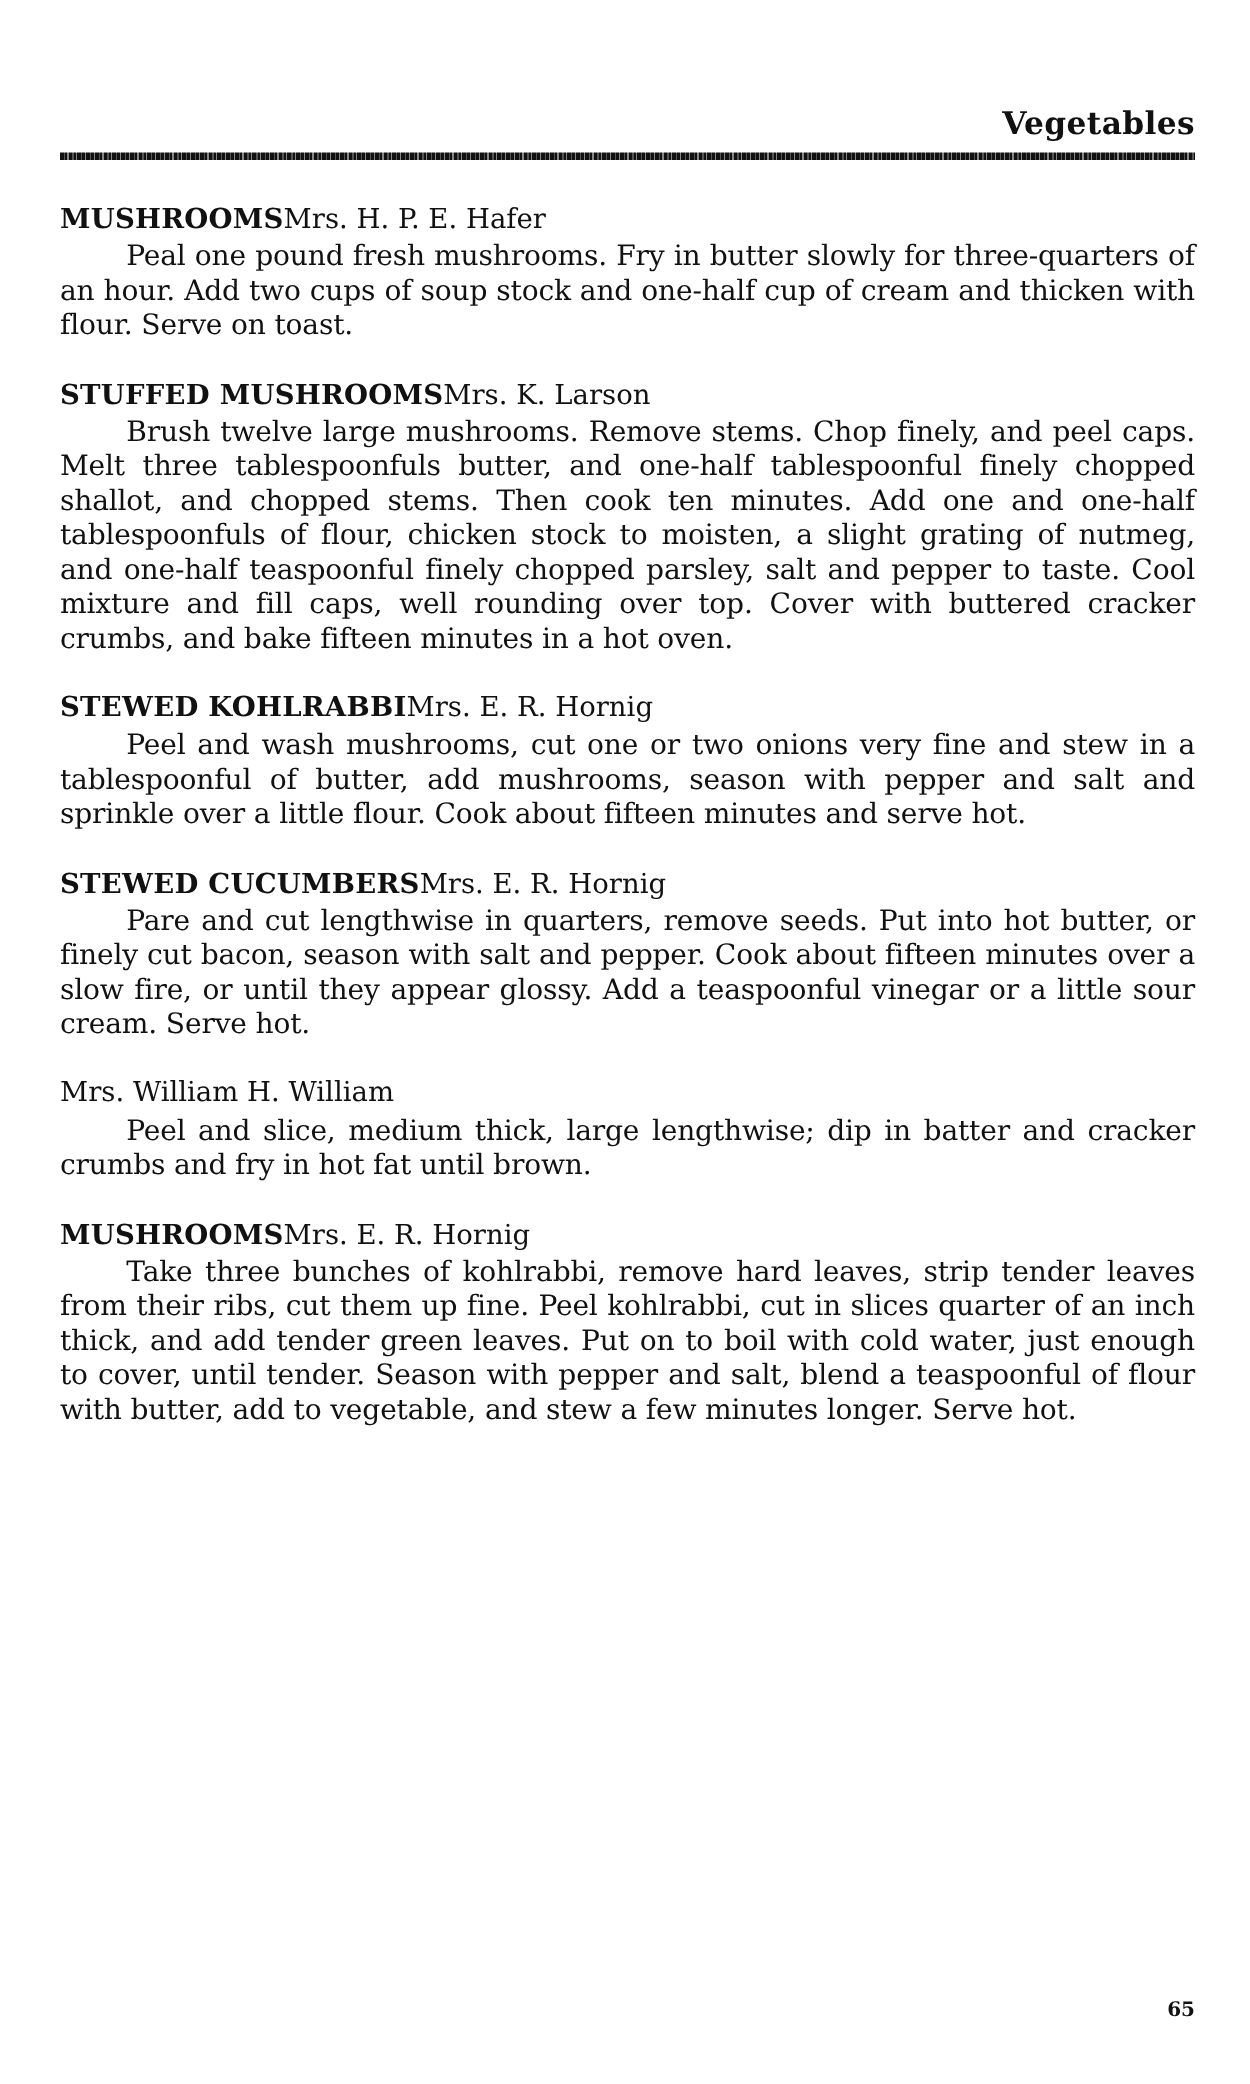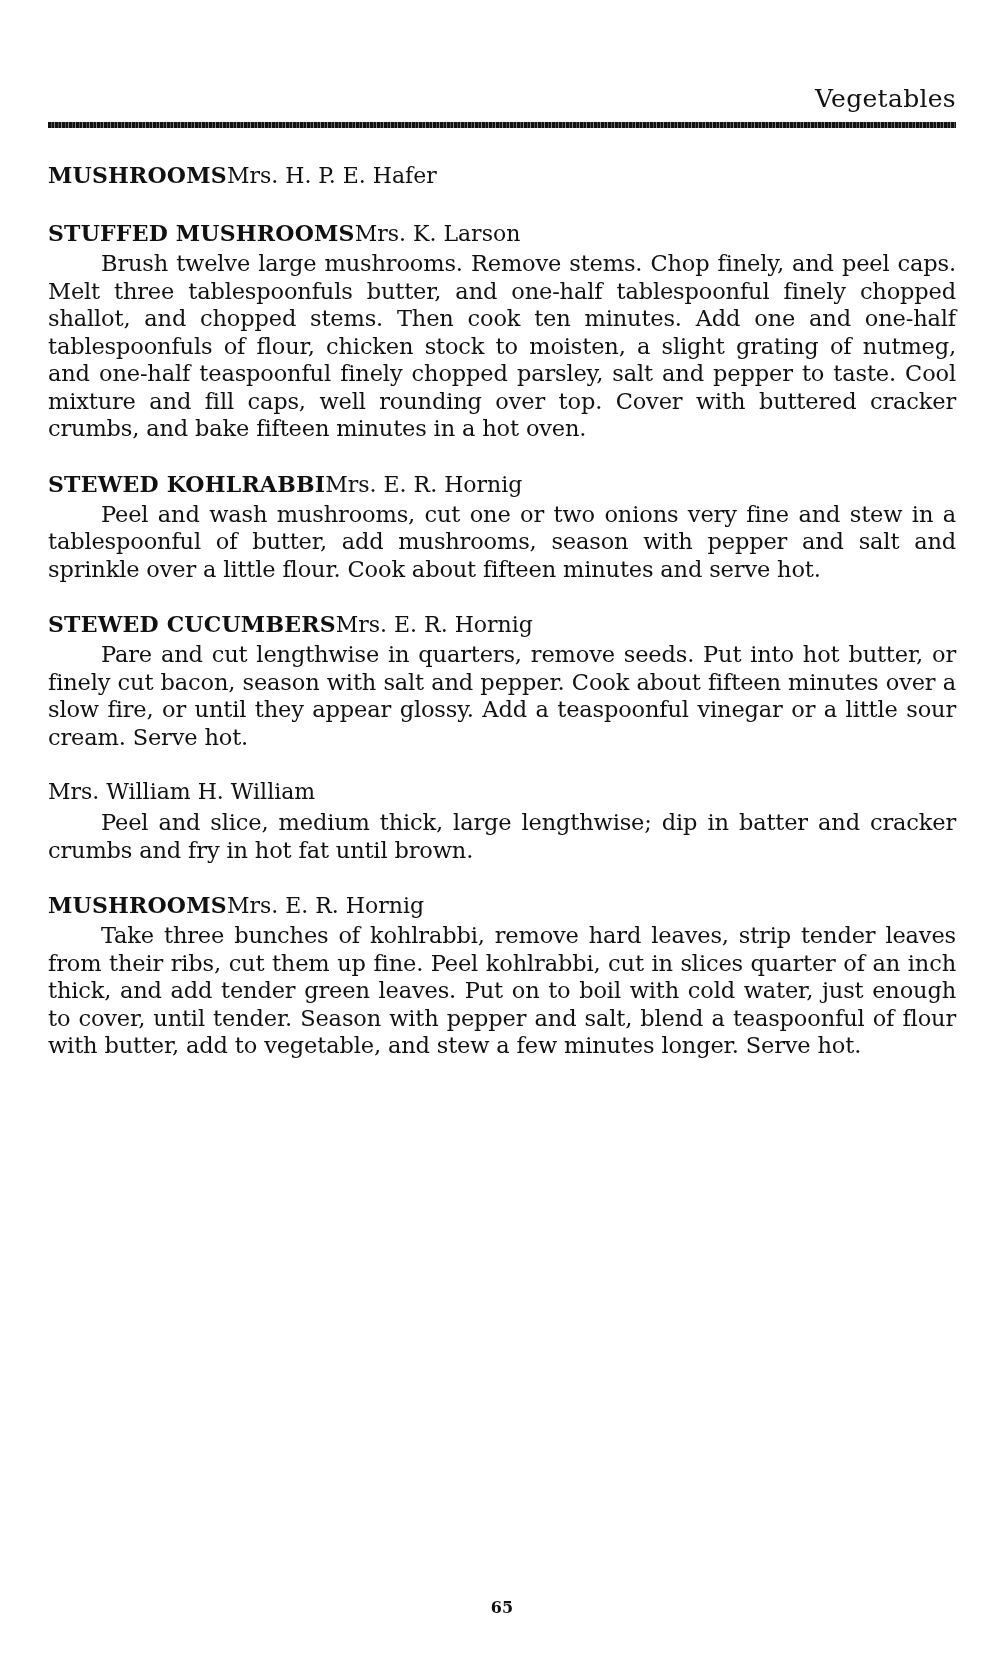--- a/index.html
+++ b/index.html
@@ -1,46 +1,47 @@
 <!DOCTYPE html>
 <html><head>
 <meta charset="utf-8">
 <style>
   html, body { margin: 0; padding: 0; background: #ffffff; }
   body { width: 1000px; height: 1667px; position: relative; overflow: hidden;
          font-family: "DejaVu Serif", "Liberation Serif", serif; color: #111; }
   .page { position: absolute; left: 48px; top: 0; width: 908px; }
-  .running-head { position: absolute; right: 0; top: 84px; font-weight: normal;
+  .running-head { position: absolute; right: 0; top: 84px; font-weight: bold;
          font-size: 25px; letter-spacing: 0.3px; }
   .rule { position: absolute; left: 0; top: 122px; width: 908px; height: 6px;
          background: repeating-linear-gradient(90deg, #111 0 3px, #555 3px 4px, #111 4px 6px, #888 6px 7px); }
   .recipes { position: absolute; left: 0; top: 162px; width: 908px; }
   .recipe { margin-bottom: 28px; }
   .recipe-head { display: flex; justify-content: flex-start; align-items: baseline;
          height: 30px; }
   .recipe-title { font-weight: bold; font-size: 22px; letter-spacing: 0.2px; }
   .recipe-author { font-size: 22px; }
   .recipe-body { font-size: 22.5px; line-height: 27.5px; text-align: justify;
          text-indent: 53px; margin: 0; letter-spacing: -0.15px; }
   .page-number { position: absolute; left: 0; width: 908px; top: 1598px;
-         text-align: center; font-weight: bold; font-size: 16px; }
+         text-align: right; font-weight: bold; font-size: 16px; }
 </style>
 </head>
 <body>
 
 <div class="page">
   <div class="running-head">Vegetables</div>
   <div class="rule"></div>
 
   <div class="recipes">
     <div class="recipe">
       <div class="recipe-head">
         <span class="recipe-title">MUSHROOMS</span>
         <span class="recipe-author">Mrs. H. P. E. Hafer</span>
       </div>
+      <p class="recipe-body">Peal one pound fresh mushrooms. Fry in butter slowly for three-quarters of an hour. Add two cups of soup stock and one-half cup of cream and thicken with flour. Serve on toast.</p>
     </div>
 
     <div class="recipe">
       <div class="recipe-head">
         <span class="recipe-title">STUFFED MUSHROOMS</span>
         <span class="recipe-author">Mrs. K. Larson</span>
       </div>
       <p class="recipe-body">Brush twelve large mushrooms. Remove stems. Chop finely, and peel caps. Melt three tablespoonfuls butter, and one-half tablespoonful finely chopped shallot, and chopped stems. Then cook ten minutes. Add one and one-half tablespoonfuls of flour, chicken stock to moisten, a slight grating of nutmeg, and one-half teaspoonful finely chopped parsley, salt and pepper to taste. Cool mixture and fill caps, well rounding over top. Cover with buttered cracker crumbs, and bake fifteen minutes in a hot oven.</p>
     </div>
 

